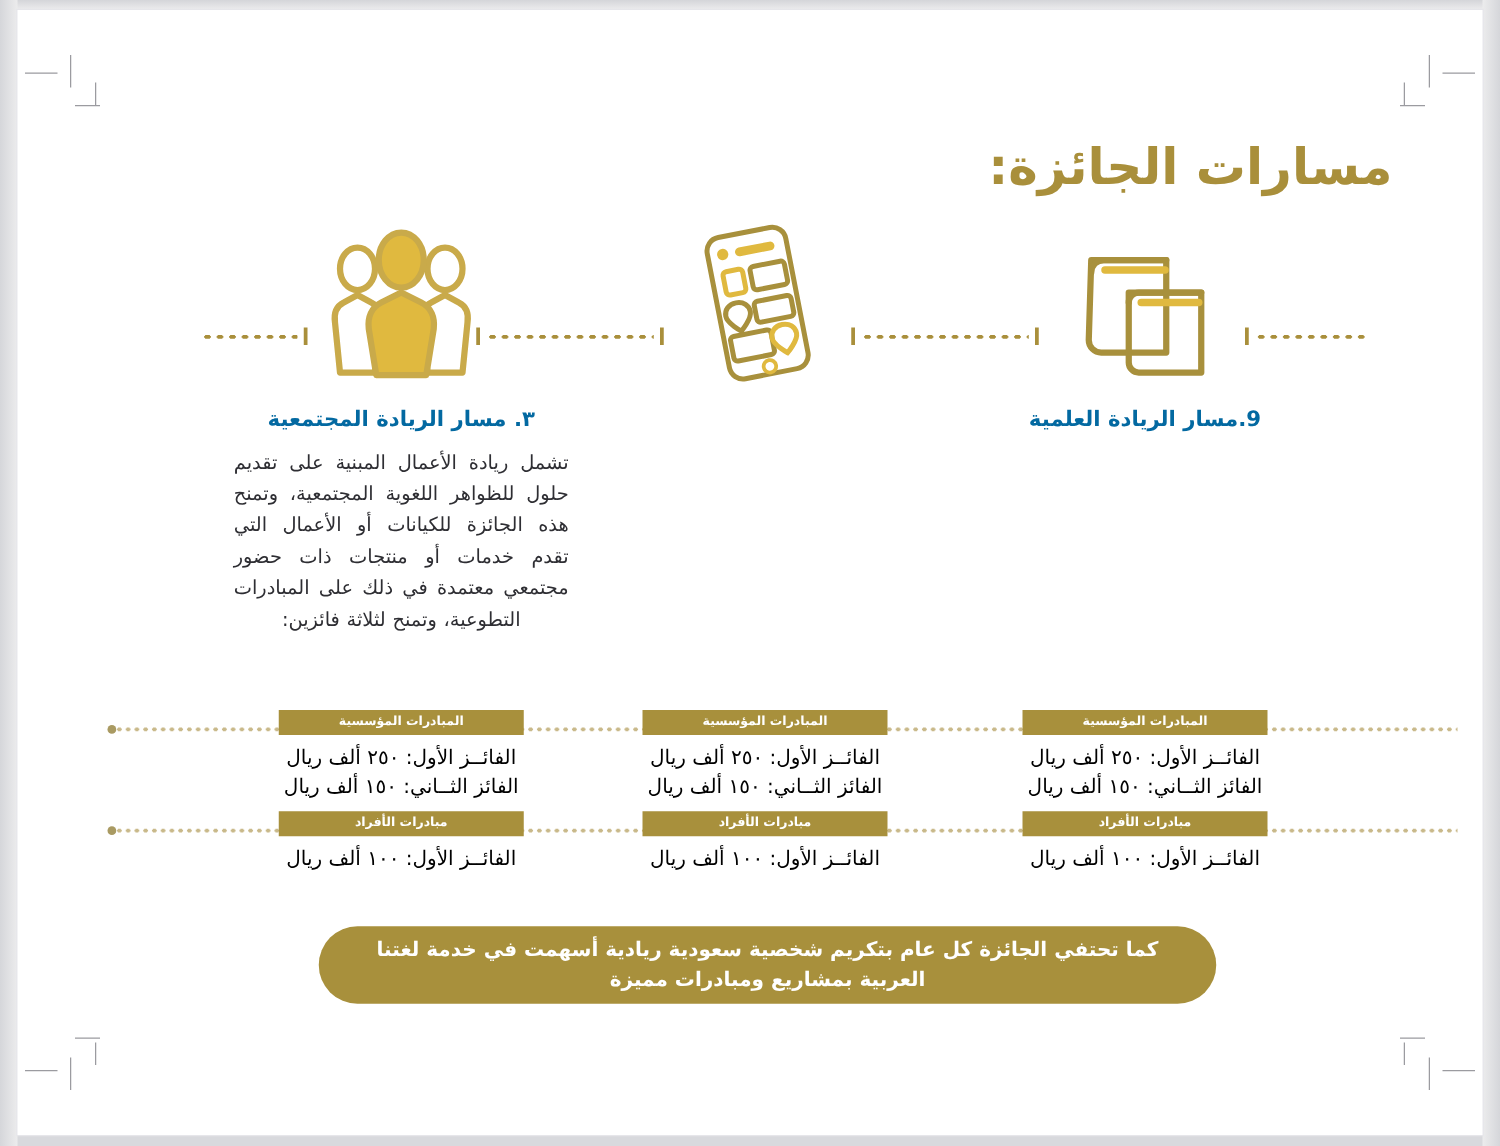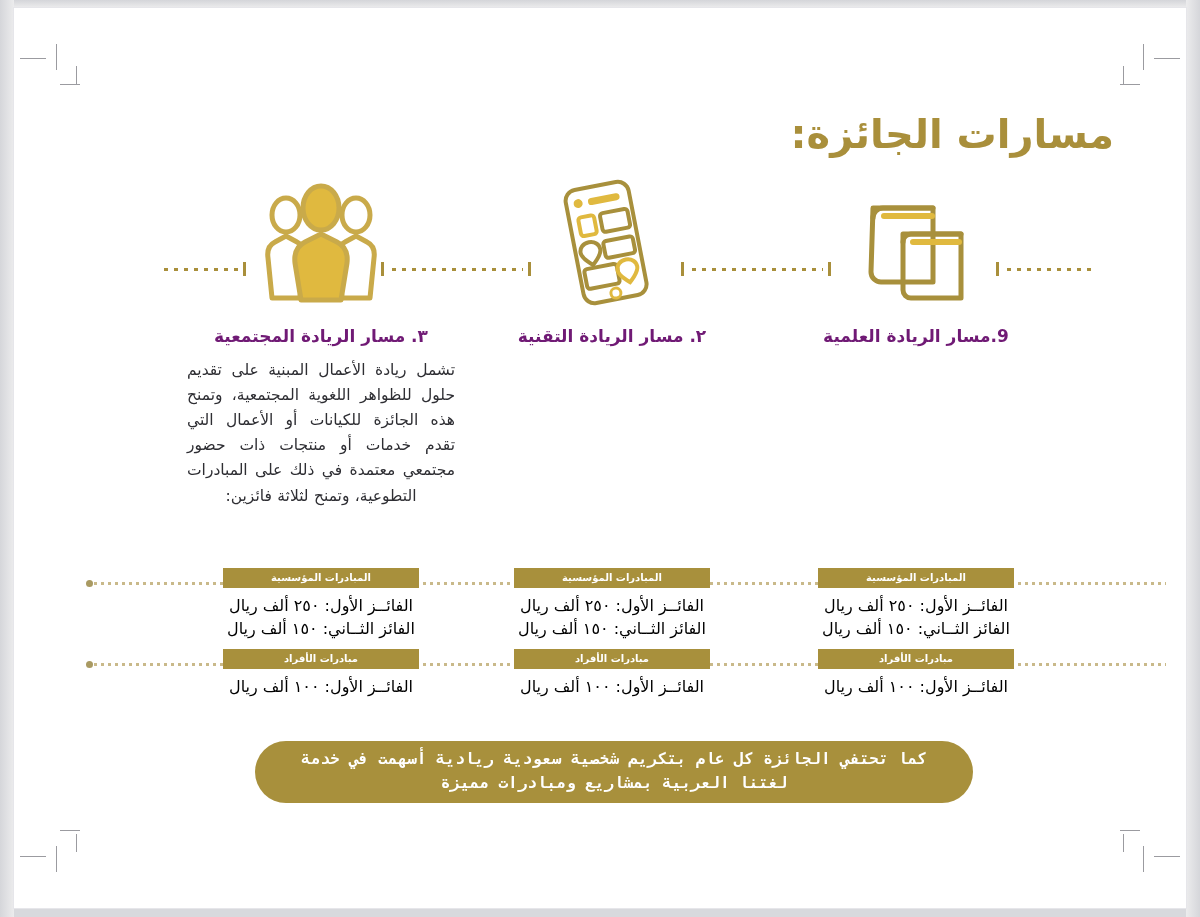--- a/index.html
+++ b/index.html
@@ -151,21 +151,21 @@
     direction: rtl;
     text-align: justify;
   }
   .col.c1 { right: 731px; }  
   .col.c2 { right: 440px; }  
   .col.c3 { right: 136px; }  
 
   .col-head {
     font-size: 17px;
     font-weight: 700;
-    color: #701a75;
+    color: #0369a1;
     text-align: center;
     margin-bottom: 12px;
     direction: rtl;
     white-space: nowrap;
   }
   .col-body {
     font-size: 15.5px;
     line-height: 1.62;
     color: #2e2e33;
     text-align: justify;
@@ -250,21 +250,20 @@
     top: 733px;
     right: 213px;
     width: 718px;
     height: 62px;
     background: #a8903c;
     border-radius: 31px;
     display: flex;
     align-items: center;
     justify-content: center;
     padding: 0 36px;
-    font-family: Liberation Mono, monospace;
   }
   .banner-text {
     color: #ffffff;
     font-size: 16px;
     font-weight: 700;
     line-height: 1.5;
     text-align: center;
     direction: rtl;
   }
 </style>
@@ -384,21 +383,20 @@
     </div>
 
     <div class="columns">
 
       <div class="col c1">
         <div class="col-head">٣. مسار الريادة المجتمعية</div>
         <div class="col-body">تشمل ريادة الأعمال المبنية على تقديم حلول للظواهر اللغوية المجتمعية، وتمنح هذه الجائزة للكيانات أو الأعمال التي تقدم خدمات أو منتجات ذات حضور مجتمعي معتمدة في ذلك على المبادرات التطوعية، وتمنح لثلاثة فائزين:</div>
       </div>
 
       <div class="col c2">
-        <div class="col-head">٢. مسار الريادة التقنية</div>
       </div>
 
       <div class="col c3">
         <div class="col-head">9.مسار الريادة العلمية</div>
       </div>
     </div>
 
     <div class="prizes">
 
       <div class="prize-row r1">

